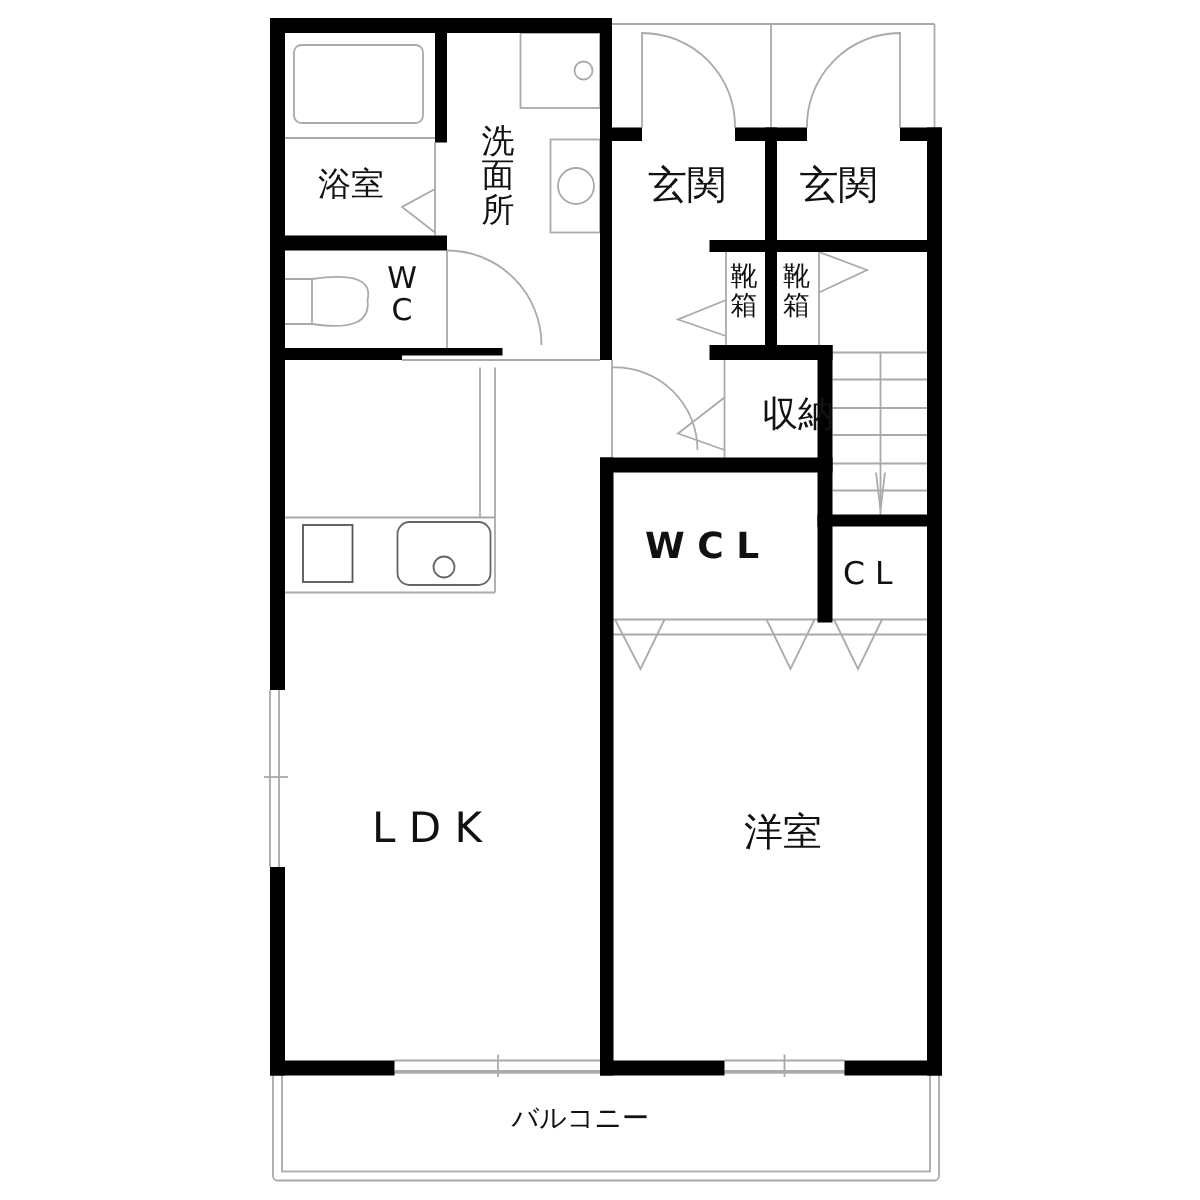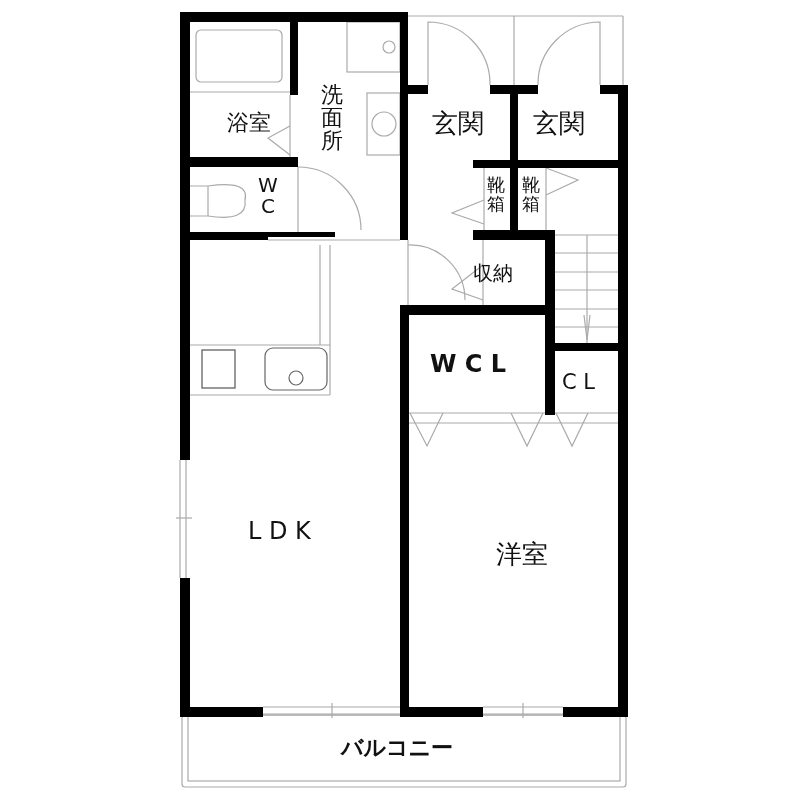--- a/index.html
+++ b/index.html
@@ -107,39 +107,39 @@
   <div class="wall" style="left:473px;top:160px;width:155px;height:8px;"></div>
   <div class="wall" style="left:473px;top:230px;width:82px;height:10px;"></div>
   <div class="wall" style="left:545px;top:230px;width:10px;height:185px;"></div>
   <div class="wall" style="left:545px;top:343px;width:83px;height:8px;"></div>
   <div class="wall" style="left:400px;top:305px;width:155px;height:10px;"></div>
   <div class="wall" style="left:400px;top:305px;width:9px;height:412px;"></div>
   <div class="wall" style="left:180px;top:707px;width:83px;height:10px;"></div>
   <div class="wall" style="left:400px;top:707px;width:83px;height:10px;"></div>
   <div class="wall" style="left:563px;top:707px;width:65px;height:10px;"></div>
 
-  <div class="label" style="left:227px;top:108px;font-size:22px;">浴室</div>
+  <div class="label" style="left:212px;top:108px;font-size:22px;">浴室</div>
   <div class="vlabel" style="left:318px;top:83px;font-size:22px;width:28px;">
     <div>洗</div>
     <div>面</div>
     <div>所</div>
   </div>
   <div class="vlabel" style="left:256px;top:175px;font-size:20px;width:24px;">
     <div>W</div>
     <div>C</div>
   </div>
   <div class="label" style="left:432px;top:106px;font-size:26px;">玄関</div>
   <div class="label" style="left:533px;top:106px;font-size:26px;">玄関</div>
   <div class="vlabel" style="left:484px;top:176px;font-size:18px;width:24px;">
     <div>靴</div>
     <div>箱</div>
   </div>
   <div class="vlabel" style="left:519px;top:176px;font-size:18px;width:24px;">
     <div>靴</div>
     <div>箱</div>
   </div>
-  <div class="label" style="left:473px;top:260px;font-size:20px;">収納</div>
+  <div class="label" style="left:508px;top:260px;font-size:24px;">収納</div>
   <div class="label" style="left:430px;top:350px;font-size:24px;font-weight:bold;">W C L</div>
   <div class="label" style="left:562px;top:370px;font-size:21px;text-align:center;">C L</div>
-  <div class="label" style="left:248px;top:517px;font-size:24px;text-align:right;">L D K</div>
+  <div class="label" style="left:248px;top:535px;font-size:28px;text-align:right;">L D K</div>
   <div class="label" style="left:480px;top:537px;font-size:26px;margin-left:16px;">洋室</div>
-  <div class="label" style="left:341px;top:733px;font-size:22px;font-weight:bold;">バルコニー</div>
+  <div class="label" style="left:341px;top:733px;font-size:18px;">バルコニー</div>
 </div>
 
 </body></html>

